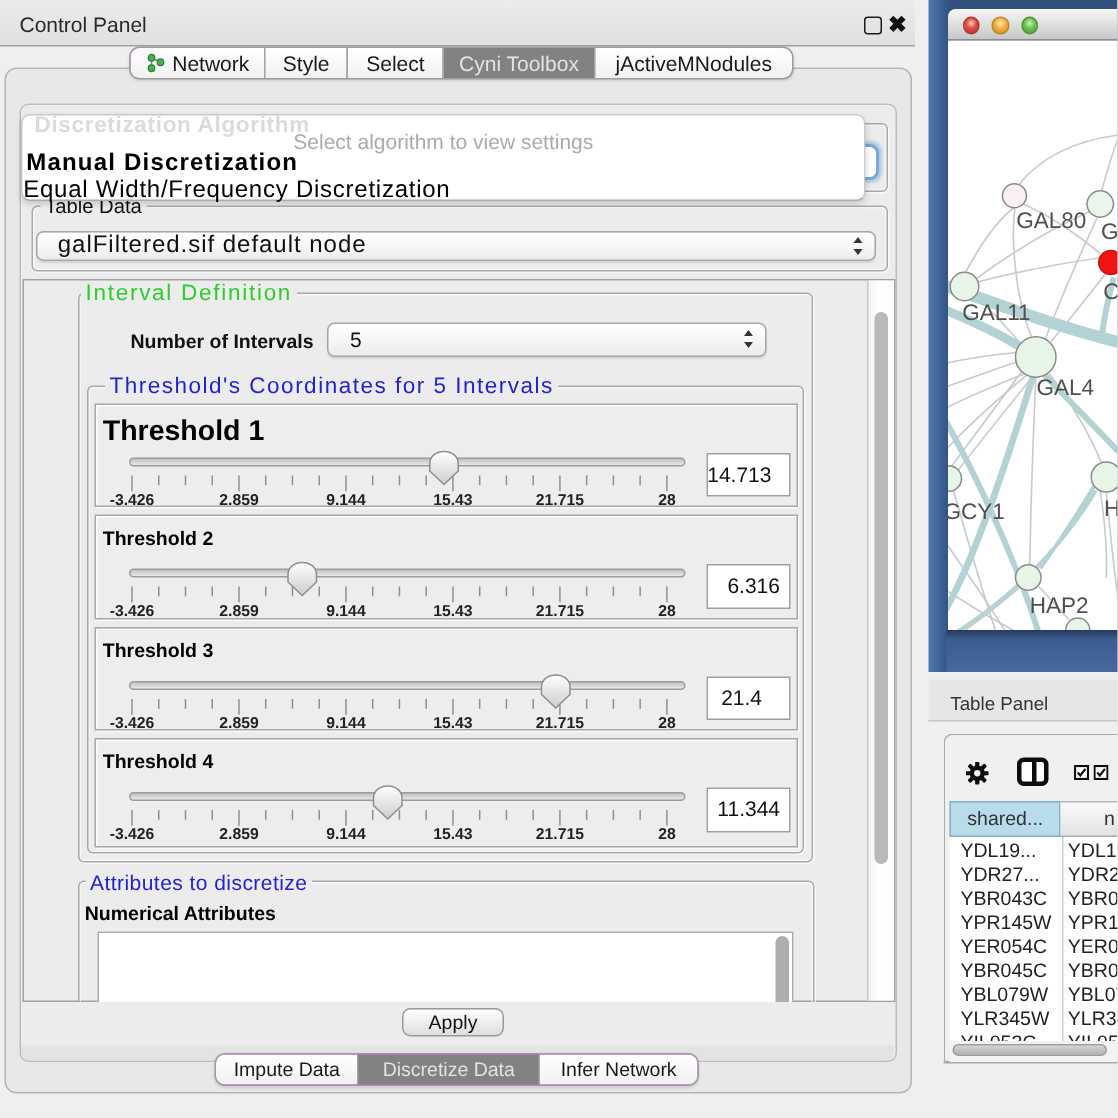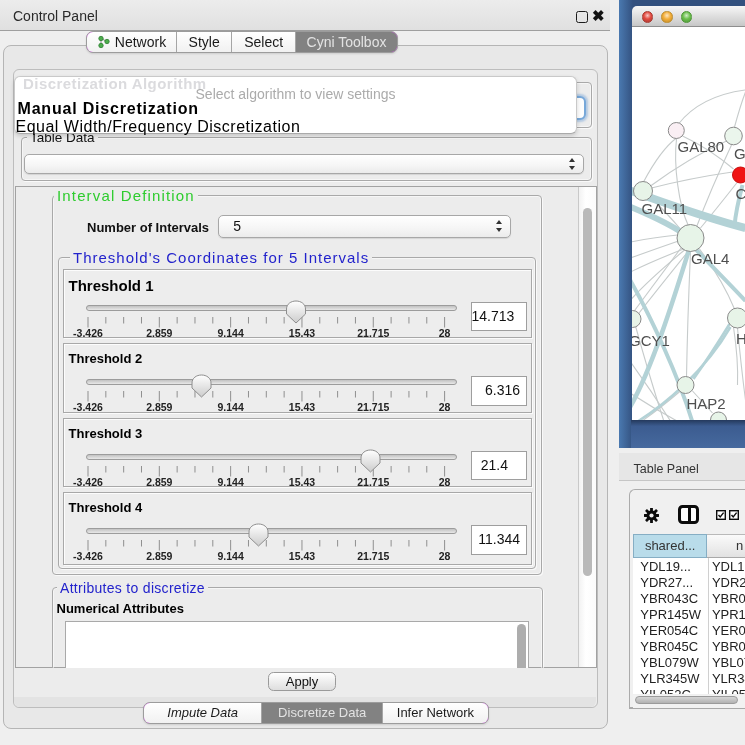--- a/index.html
+++ b/index.html
@@ -29,28 +29,30 @@
 <div style="width:90px;"><svg width="14" height="14" viewBox="0 0 14 14" style="margin-right:4px;">
         <line x1="4" y1="3.5" x2="10" y2="6.5" stroke="#8a8a8a" stroke-width="1"></line>
         <line x1="4" y1="10.5" x2="4" y2="3.5" stroke="#8a8a8a" stroke-width="1"></line>
         <circle cx="4" cy="3.5" r="2.2" fill="#4cae4c" stroke="#2e7d32" stroke-width="0.8"></circle>
         <circle cx="10" cy="6.5" r="2.2" fill="#4cae4c" stroke="#2e7d32" stroke-width="0.8"></circle>
         <circle cx="4" cy="10.5" r="2.2" fill="#4cae4c" stroke="#2e7d32" stroke-width="0.8"></circle>
       </svg>Network</div>
 <div style="width:55.3px;">Style</div>
 <div style="width:63.7px;">Select</div>
 <div style="width:101px;" class="sel">Cyni Toolbox</div>
+<div style="width:131px;">jActiveMNodules</div>
 </div>
 <div class="ab" style="left:13px;top:69px;width:584.5px;height:639px;background:#ececec;border:1px solid #bdbdbd;border-radius:6px;"></div>
 <div class="ab" style="left:14px;top:697px;width:582px;height:10px;background:#e3e3e3;border-radius:0 0 6px 6px;"></div>
 <div class="grp" style="left:21px;top:82px;width:570.5px;height:46px;"></div>
 <div class="ab" style="left:560px;top:96px;width:26px;height:24px;border:2.5px solid #77a8d9;border-radius:6px;background:#fdfdfd;box-shadow:0 0 2px 1.5px rgba(110,160,215,0.45);"></div>
 <div class="grp" style="left:21px;top:136.5px;width:570.5px;height:44.5px;"></div>
 <div class="gtl" style="left:27px;top:131px;color:#111;font-size:13.5px;line-height:14px;">Table Data</div>
 <div class="combo" style="left:23.5px;top:153.5px;width:560.5px;height:20.5px;">
+    <span class="txt" style="font-size:16px;letter-spacing:0.65px;">galFiltered.sif default node</span>
     <span class="arr"></span>
   </div>
 <div class="ab" style="left:15px;top:186px;width:581.5px;height:482px;border:1px solid #a2a2a2;background:#ececec;"></div>
 <div class="ab" style="left:577.5px;top:187px;width:18px;height:480px;background:linear-gradient(90deg,#f2f2f2,#ffffff 40%,#fbfbfb);border-left:1px solid #c9c9c9;"></div>
 <div class="ab" style="left:583px;top:207.5px;width:8.5px;height:368px;background:#b9b9b9;border-radius:4.5px;"></div>
 <div class="grp" style="left:52px;top:194.5px;width:490px;height:380px;"></div>
 <div class="gtl" style="left:54px;top:188.5px;color:#2ecc2e;font-size:15px;line-height:13px;letter-spacing:1.15px;">Interval Definition</div>
 <div class="ab" style="left:87px;top:220px;font-size:13px;font-weight:bold;color:#111;">Number of Intervals</div>
 <div class="combo" style="left:218.3px;top:214.5px;width:292.5px;height:23px;">
     <span class="txt" style="font-size:14px;">5</span>
@@ -64,21 +66,21 @@
         <stop offset="0" stop-color="#bdbdbd"></stop>
         <stop offset="1" stop-color="#ededed"></stop>
       </linearGradient>
 <linearGradient id="thm" x1="0" y1="0" x2="0" y2="1">
         <stop offset="0" stop-color="#ffffff"></stop>
         <stop offset="1" stop-color="#cccccc"></stop>
       </linearGradient>
 </defs>
   </svg>
 <div class="ab" style="left:63px;top:268.5px;width:469px;height:69.5px;background:#ededed;border:1px solid #a8a8a8;box-shadow:inset 1px 1px 0 rgba(255,255,255,0.8),1px 1px 0 rgba(255,255,255,0.8);">
-<div style="position:absolute;left:4.5px;top:7px;font-size:15px;font-weight:bold;color:#000;">Threshold 1</div>
+<div style="position:absolute;left:4.5px;top:7px;font-size:19px;font-weight:bold;color:#000;">Threshold 1</div>
 <svg width="469" height="70" viewBox="0 0 469 70" style="position:absolute;left:0;top:0;">
       <rect x="22.5" y="35.5" width="370" height="5" rx="2.5" fill="url(#trk)" stroke="#9c9c9c" stroke-width="1"></rect>
       <line x1="24.00" y1="47" x2="24.00" y2="57.5" stroke="#8f8f8f" stroke-width="1"></line>
       <line x1="41.83" y1="47" x2="41.83" y2="53.5" stroke="#8f8f8f" stroke-width="1"></line>
       <line x1="59.66" y1="47" x2="59.66" y2="53.5" stroke="#8f8f8f" stroke-width="1"></line>
       <line x1="77.49" y1="47" x2="77.49" y2="53.5" stroke="#8f8f8f" stroke-width="1"></line>
       <line x1="95.32" y1="47" x2="95.32" y2="57.5" stroke="#8f8f8f" stroke-width="1"></line>
       <line x1="113.15" y1="47" x2="113.15" y2="53.5" stroke="#8f8f8f" stroke-width="1"></line>
       <line x1="130.98" y1="47" x2="130.98" y2="53.5" stroke="#8f8f8f" stroke-width="1"></line>
       <line x1="148.81" y1="47" x2="148.81" y2="53.5" stroke="#8f8f8f" stroke-width="1"></line>
@@ -213,21 +215,21 @@
 <div class="ab" style="left:16px;top:576px;width:561px;height:92px;overflow:hidden;">
 <div class="grp" style="left:36px;top:11px;width:491px;height:120px;"></div>
 <div class="gtl" style="left:41px;top:5.5px;color:#2323cc;font-size:14px;line-height:13px;letter-spacing:0.3px;">Attributes to discretize</div>
 <div style="position:absolute;left:40.5px;top:24.5px;font-size:13px;font-weight:bold;color:#000;">Numerical Attributes</div>
 <div style="position:absolute;left:49px;top:45px;width:464px;height:80px;background:#fff;border:1px solid #a9a9a9;font-size:13px;color:#1a1a1a;">
       <div style="position:absolute;right:2px;top:1.5px;width:9.5px;height:76px;background:#adadad;border-radius:4.5px;"></div>
     </div>
 </div>
 <div class="ab" style="left:268px;top:672px;width:68px;height:18.5px;border:1px solid #9a9a9a;border-radius:5.5px;background:linear-gradient(#ffffff,#dedede);font-size:13px;color:#111;text-align:center;line-height:17px;">Apply</div>
 <div class="tabseg" style="left:143.2px;top:701.8px;height:22.4px;font-size:13px;">
-<div style="width:118px;font-size:13px;font-style:italic;">Impute Data</div>
+<div style="width:95px;font-size:13px;">Impute Data</div>
 <div style="width:121px;font-size:13px;" class="sel">Discretize Data</div>
 <div style="width:104.5px;font-size:13px;">Infer Network</div>
 </div>
 <div class="ab" style="left:13.7px;top:76.4px;width:563.7px;height:58.1px;background:#fff;border:1px solid #c9c9c9;border-bottom:1px solid #aaaaaa;border-radius:6px;box-shadow:0 2px 4px rgba(0,0,0,0.16);"></div>
 <div class="ab" style="left:23px;top:75px;font-size:15px;font-weight:bold;letter-spacing:0.45px;color:#dbdbde;white-space:nowrap;">Discretization Algorithm</div>
 <div class="ab" style="left:13.7px;top:85.5px;width:563.7px;text-align:center;font-size:14px;color:#ababab;">Select algorithm to view settings</div>
 <div class="ab" style="left:17.5px;top:100px;font-size:16px;font-weight:bold;letter-spacing:0.8px;color:#000;">Manual Discretization</div>
 <div class="ab" style="left:15.5px;top:117.5px;font-size:16px;letter-spacing:0.5px;color:#000;">Equal Width/Frequency Discretization</div>
 <div class="ab" style="left:619px;top:0;width:126px;height:448px;background:linear-gradient(90deg,#4a79b0,#33517f 14px,#33517f);"></div>
 <div class="ab" style="left:631px;top:420px;width:114px;height:28px;background:linear-gradient(#24395c,#3c5c90 22%,#46699e);"></div>

